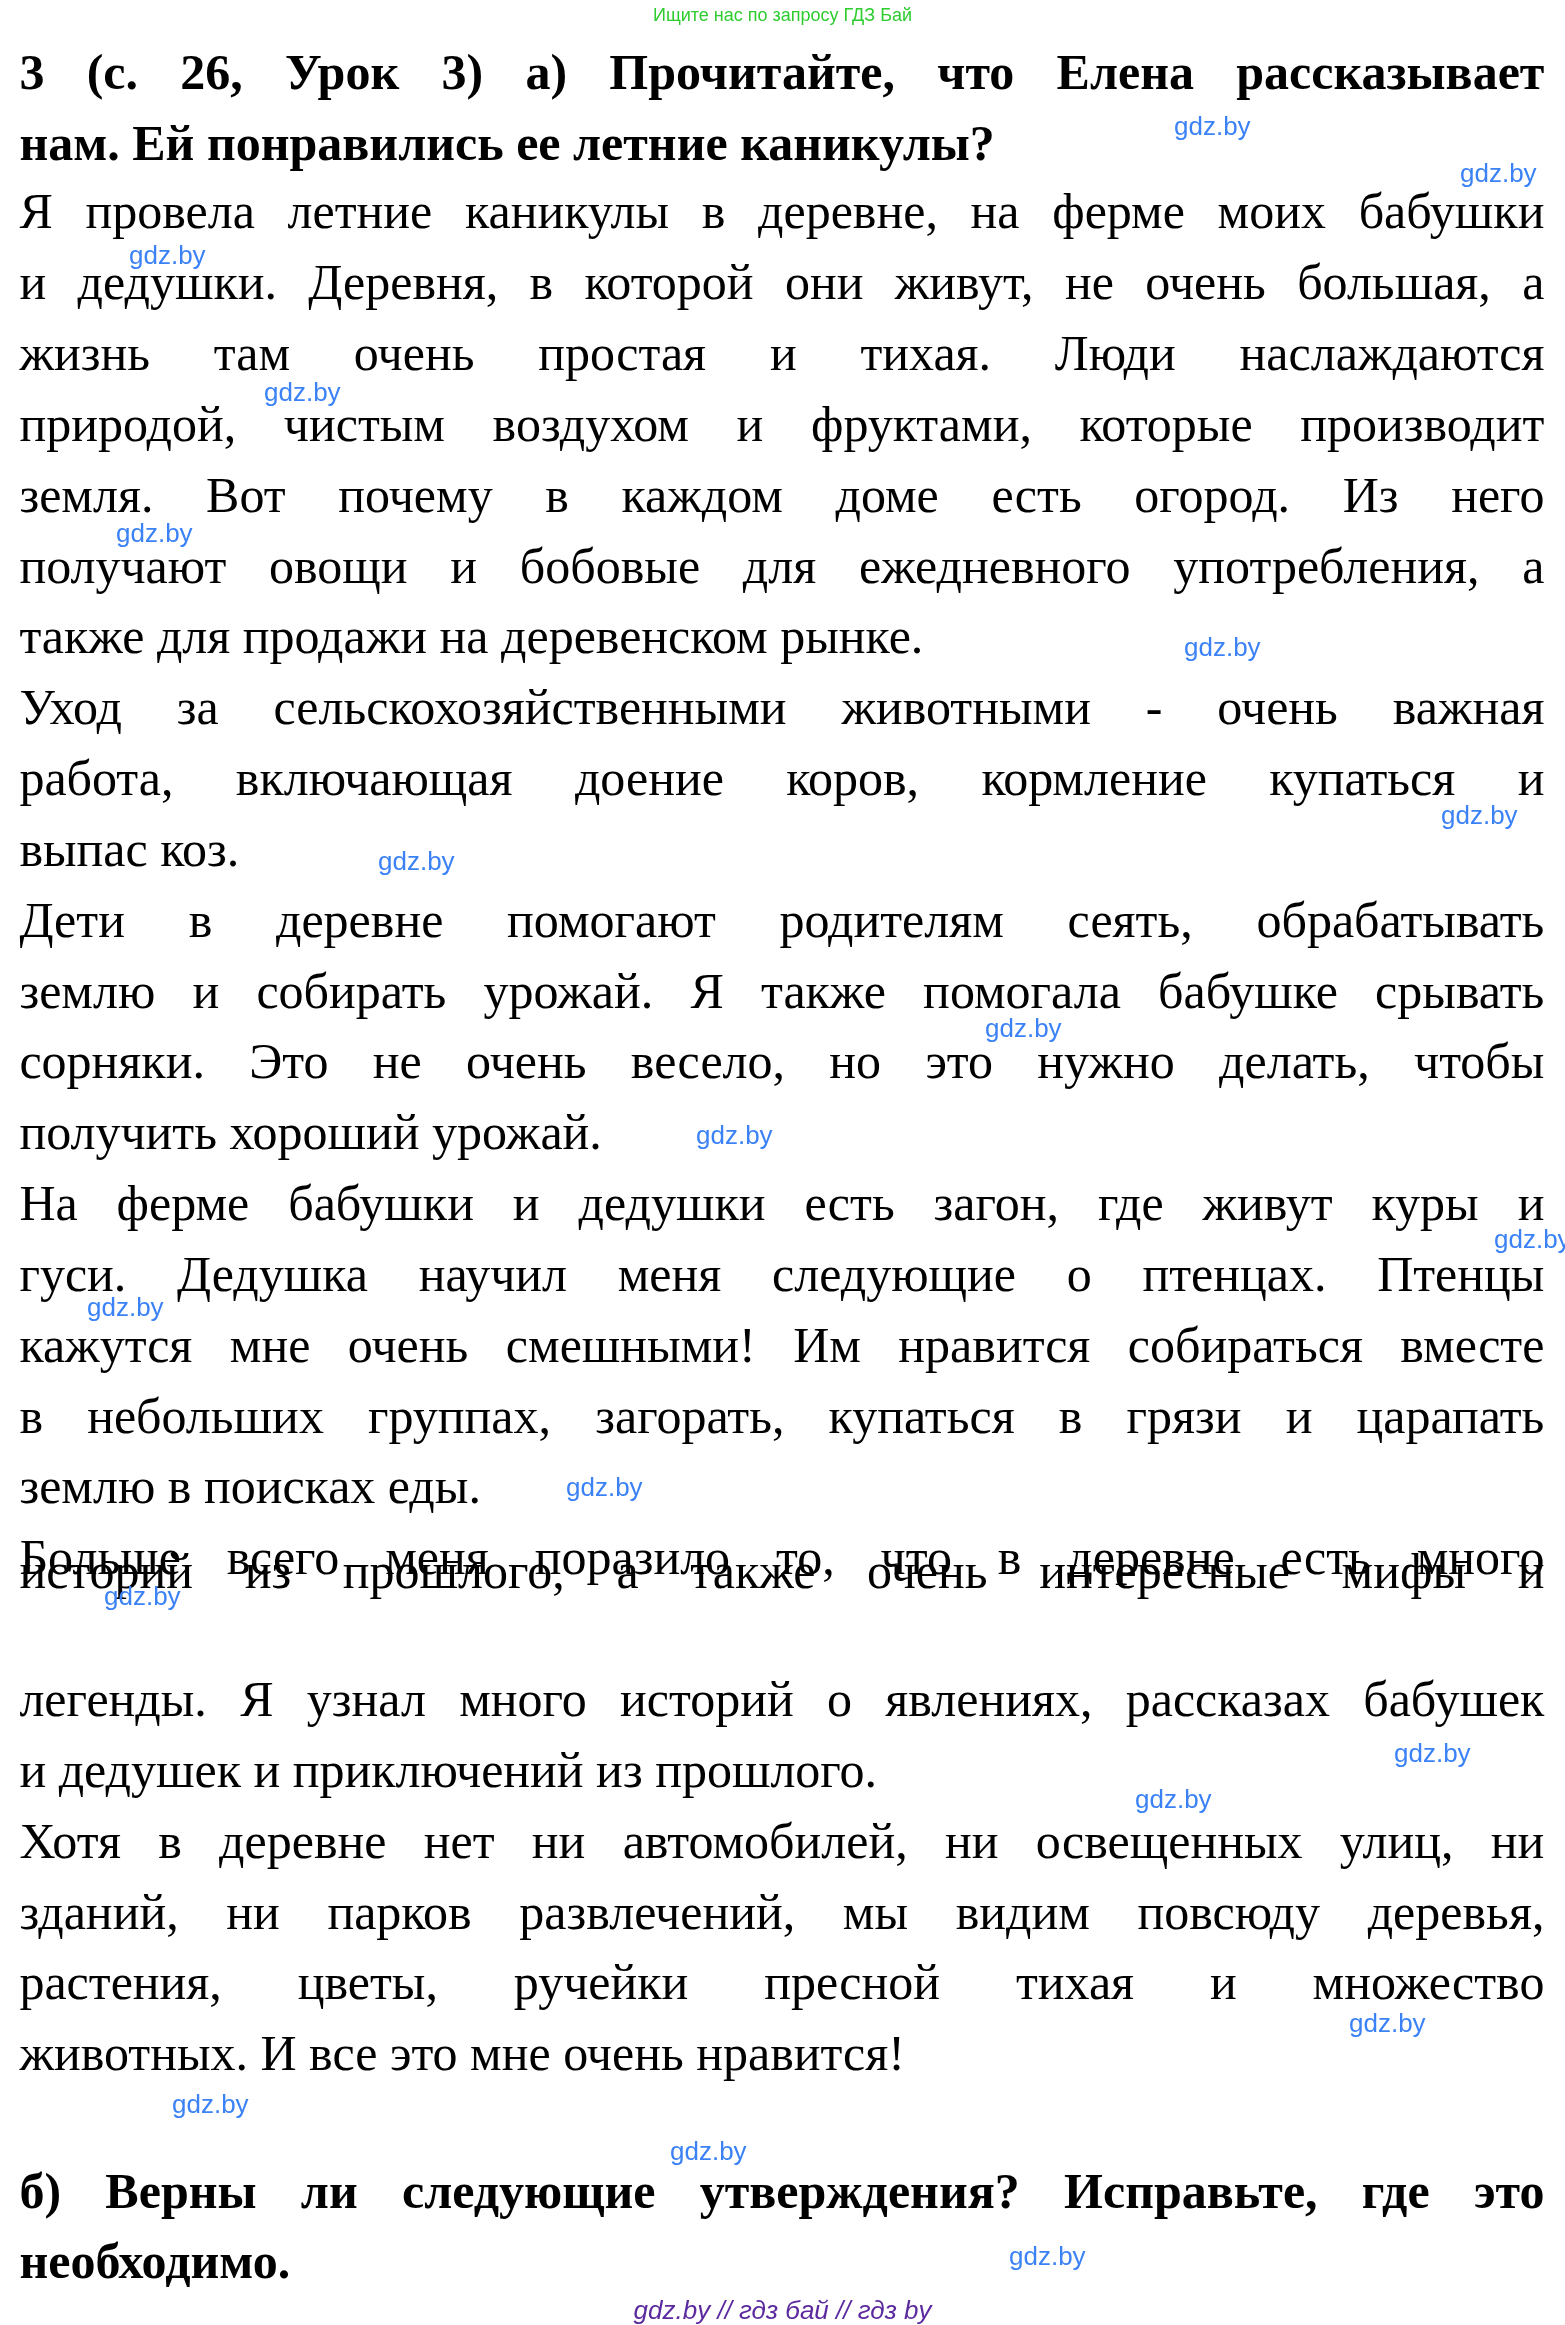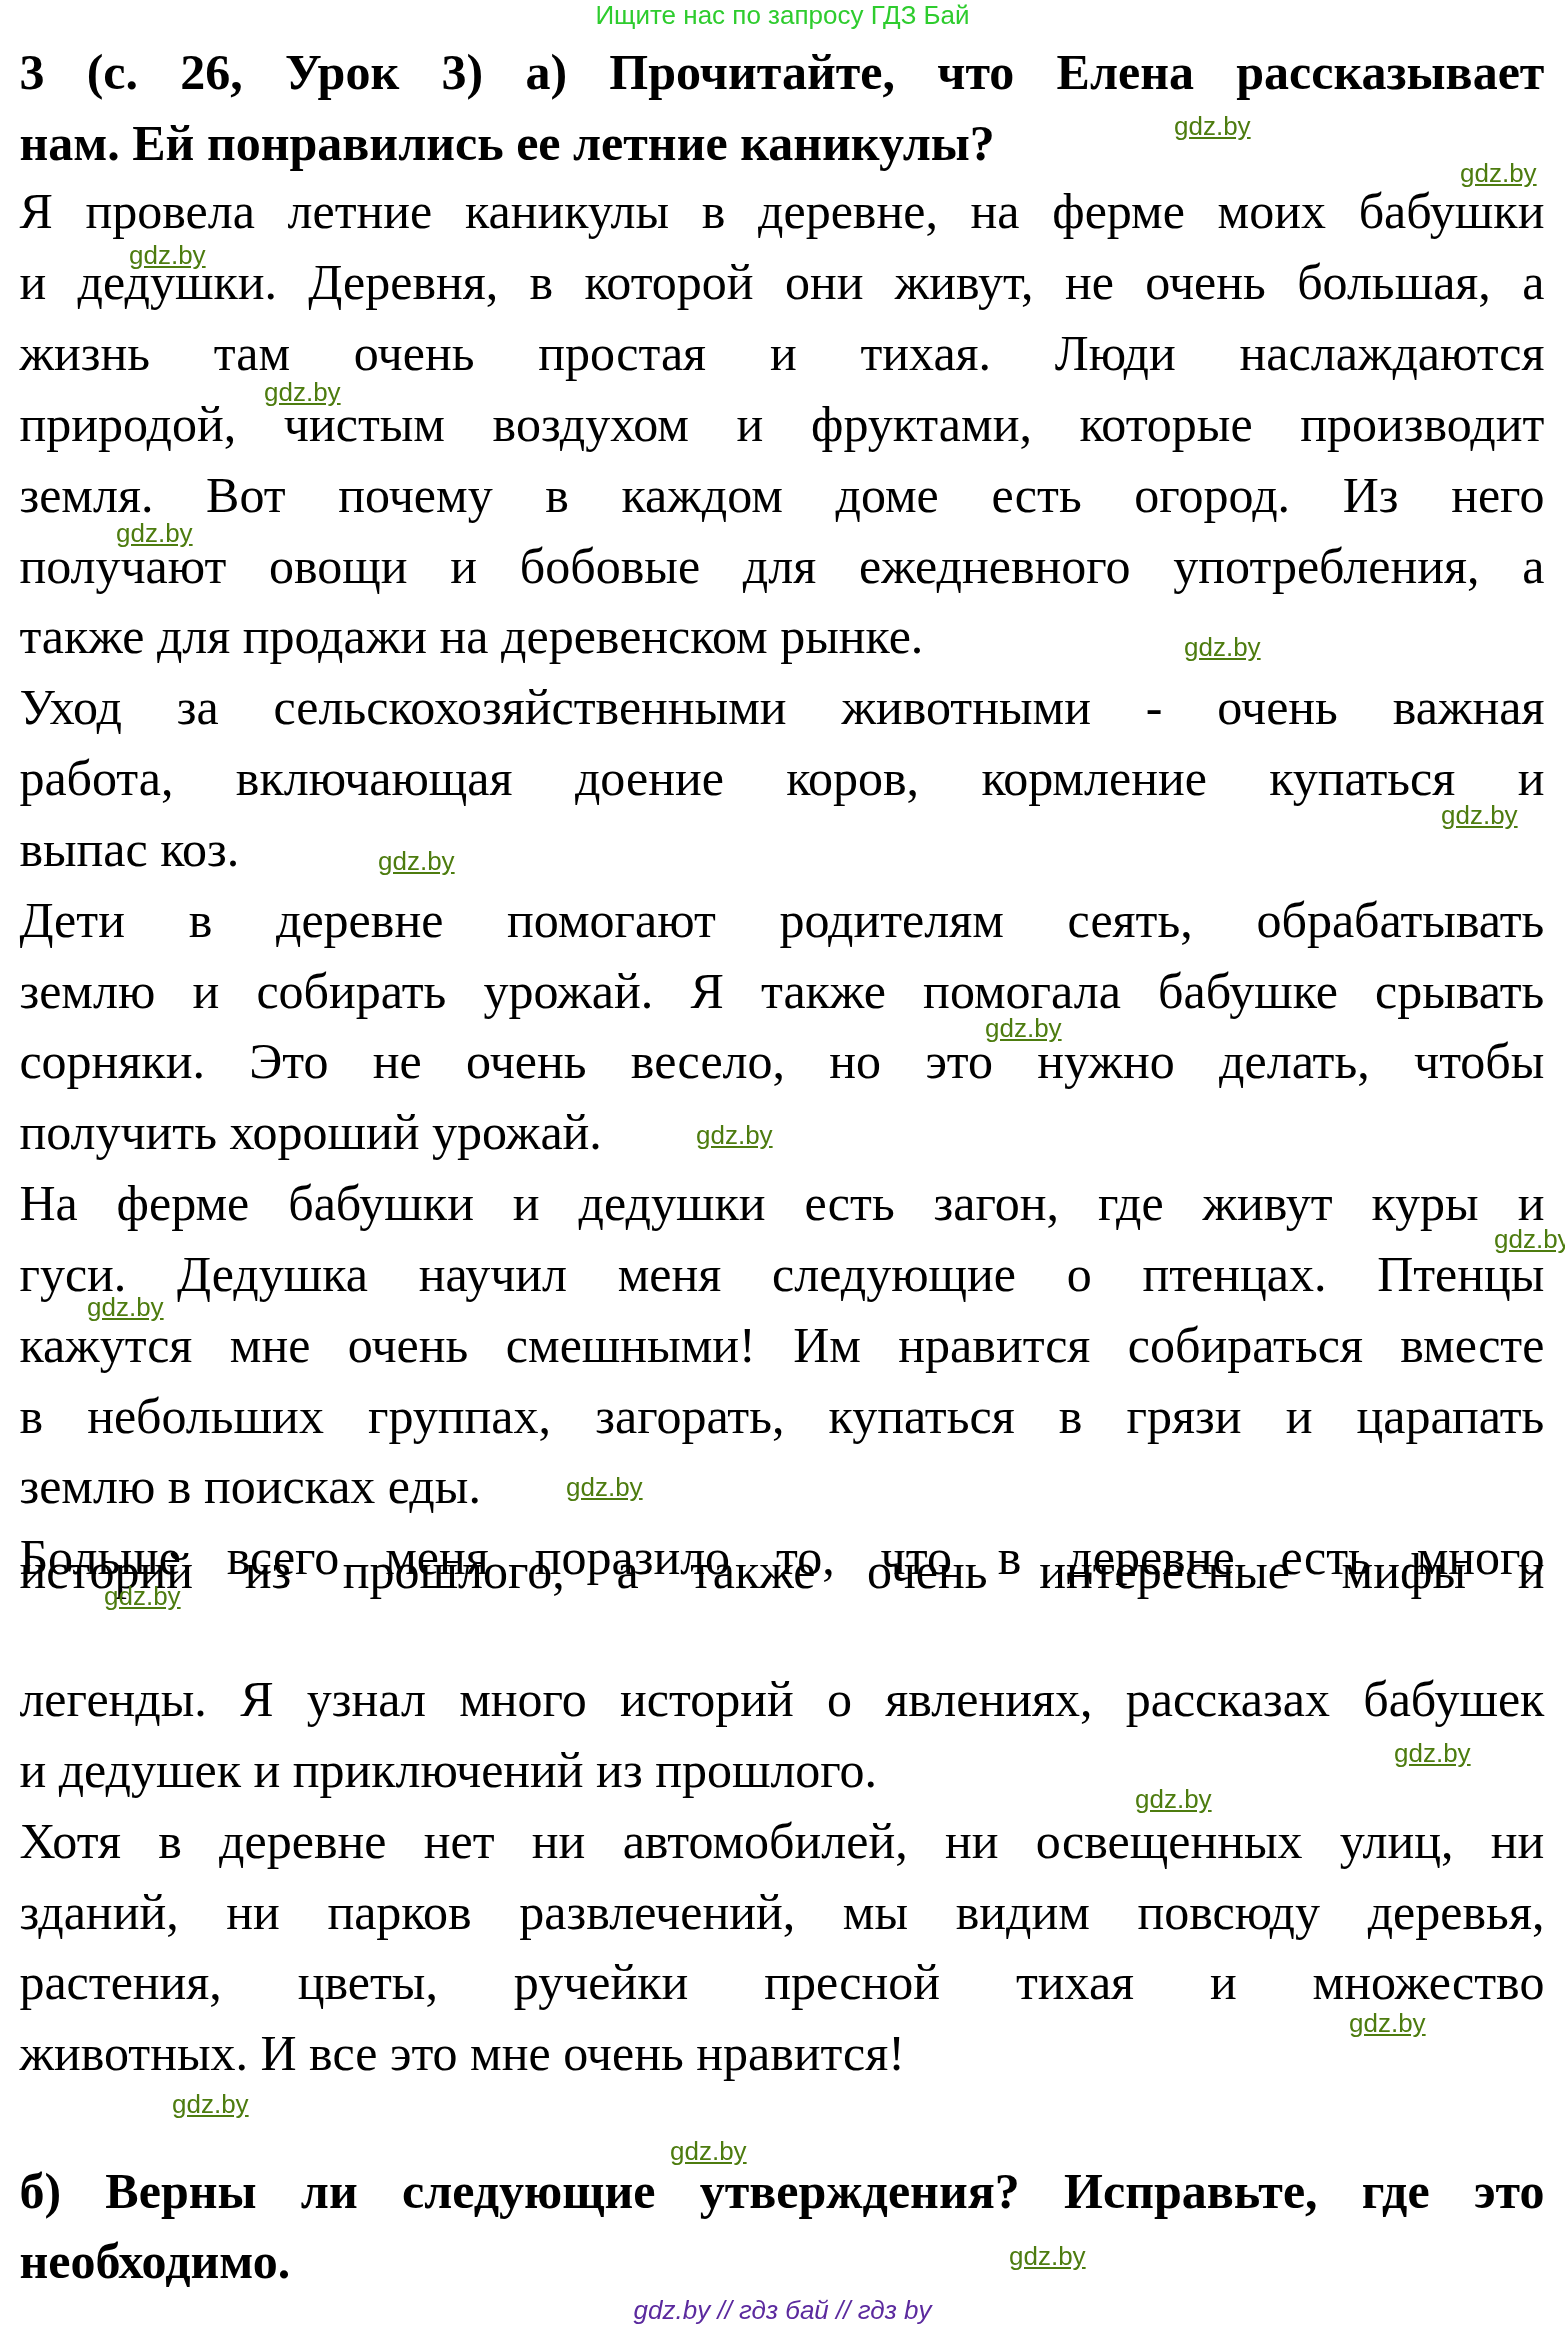--- a/index.html
+++ b/index.html
@@ -1,27 +1,27 @@
 <!DOCTYPE html>
 <html><head>
 <meta charset="utf-8">
 <style>
   html,body{margin:0;padding:0;background:#ffffff;}
   body{width:1565px;height:2326px;position:relative;overflow:hidden;
        font-family:"Liberation Serif","DejaVu Serif",serif;color:#000;}
   .top-banner{position:absolute;top:0;left:0;width:1565px;text-align:center;
-       font-family:"Liberation Sans","DejaVu Sans",sans-serif;font-size:26px;line-height:31px;}
+       font-family:"Liberation Sans","DejaVu Sans",sans-serif;font-size:18px;line-height:31px;}
   .footer{position:absolute;top:2295px;left:0;width:1565px;text-align:center;
        font-family:"Liberation Sans","DejaVu Sans",sans-serif;font-size:26px;line-height:31px;font-style:italic;}
   .line{position:absolute;left:19.4px;width:1525px;font-size:50px;line-height:58px;
        white-space:nowrap;text-align:justify;text-align-last:justify;}
   .line.last{text-align-last:left;}
   .bold{font-weight:bold;}
   .wm{position:absolute;font-family:"Liberation Sans","DejaVu Sans",sans-serif;
-      font-size:26px;line-height:29px;color:#4d7c0f;text-decoration:underline;}
+      font-size:26px;line-height:29px;color:#3b82f6;}
 </style>
 </head>
 <body>
 
 <div class="top-banner" style="color:#2ecc2e">Ищите нас по запросу ГДЗ Бай</div>
 
 <div class="line bold" style="top:43px">3 (с. 26, Урок 3) а) Прочитайте, что Елена рассказывает</div>
 <div class="line bold last" style="top:114px">нам. Ей понравились ее летние каникулы?</div>
 
 <div class="line" style="top:182px">Я провела летние каникулы в деревне, на ферме моих бабушки</div>

